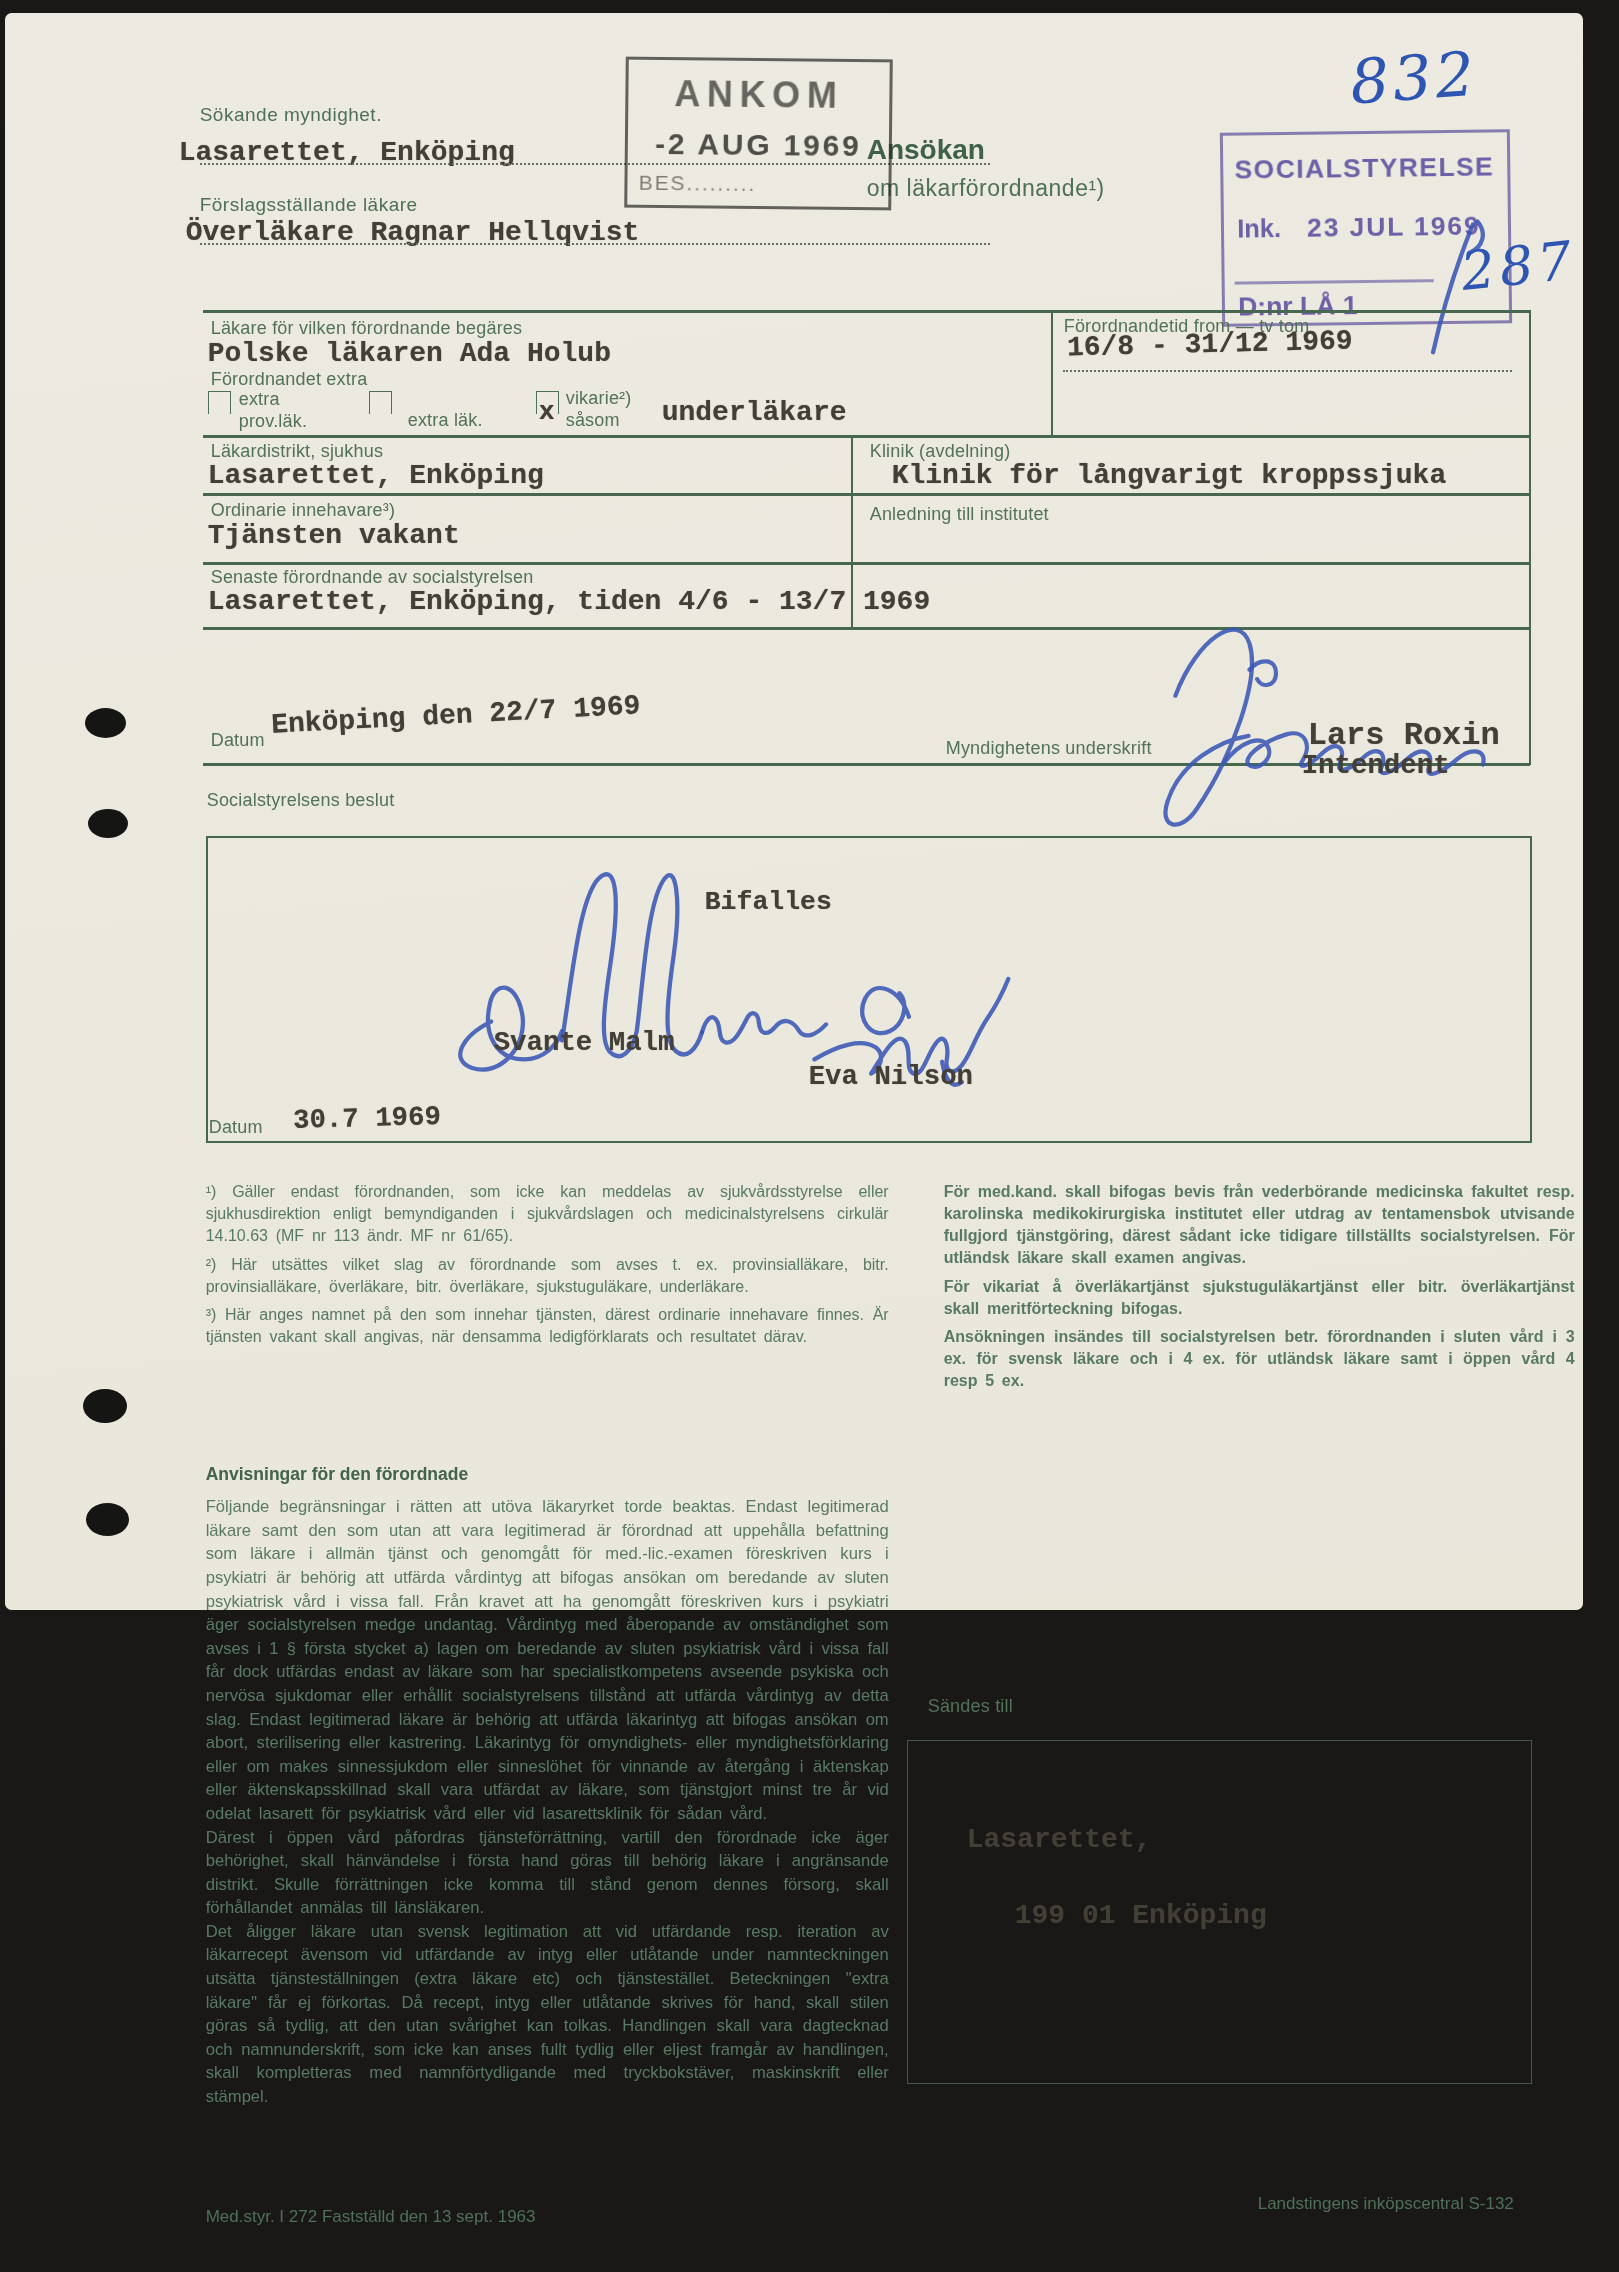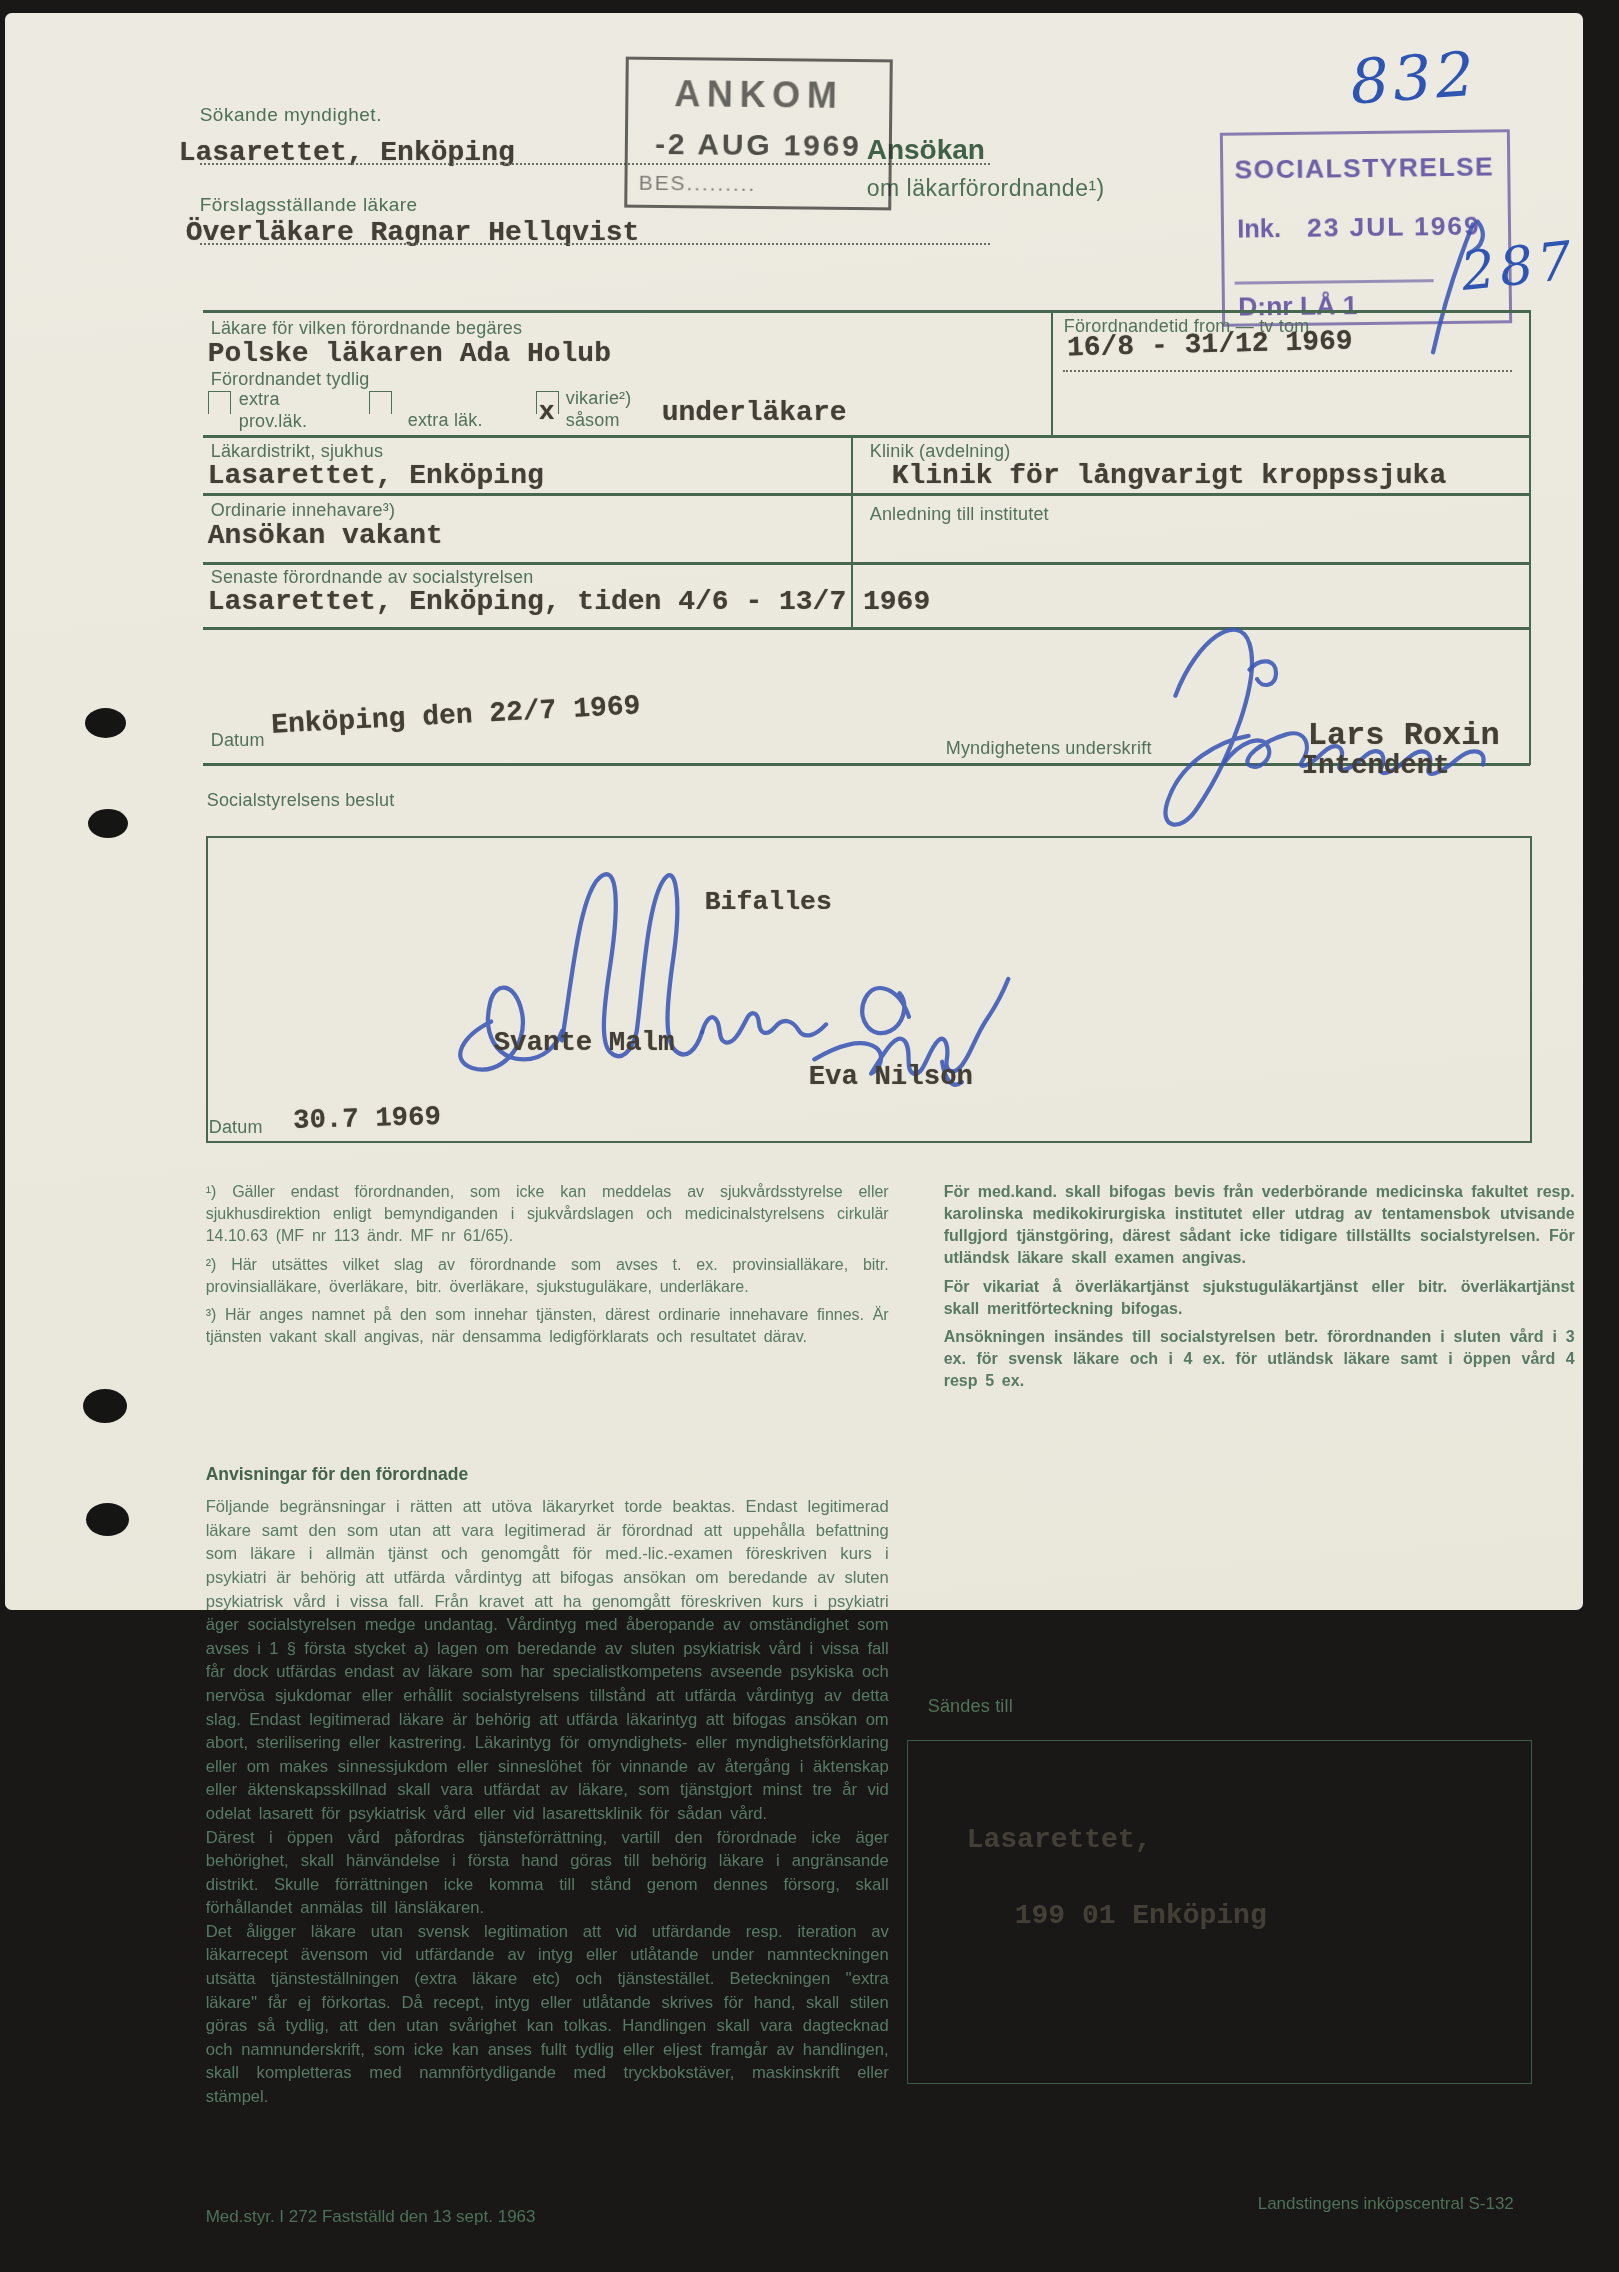--- a/index.html
+++ b/index.html
@@ -104,39 +104,39 @@
   <div class="vline" style="left:1046px;top:297px;height:125px;"></div>
   <div class="vline" style="left:846px;top:422px;height:192px;"></div>
   <div class="vline" style="left:1524px;top:297px;height:455px;"></div>
 
   <div class="gcell" style="left:206px;top:305px;">Läkare för vilken förordnande begäres</div>
   <div class="typed" style="left:203px;top:325px;">Polske läkaren Ada Holub</div>
   <div class="gcell" style="left:1059px;top:303px;">Förordnandetid from — tv tom</div>
   <div class="typed" style="left:1062px;top:316px;transform:rotate(-1.4deg);">16/8 - 31/12 1969</div>
   <div class="dotline" style="left:1058px;top:357px;width:449px;"></div>
 
-  <div class="gcell" style="left:206px;top:356px;">Förordnandet tydlig</div>
+  <div class="gcell" style="left:206px;top:356px;">Förordnandet extra</div>
   <div class="cbox" style="left:203px;top:378px;"></div>
   <div class="gcell" style="left:234px;top:376px;">extra</div>
   <div class="gcell" style="left:234px;top:398px;">prov.läk.</div>
   <div class="cbox" style="left:364px;top:378px;"></div>
   <div class="gcell" style="left:395px;top:397px;margin-left:8px;">extra läk.</div>
   <div class="cbox" style="left:531px;top:378px;"></div>
   <div class="typed" style="left:534px;top:384px;font-size:26.5px;">x</div>
   <div class="gcell" style="left:561px;top:375px;">vikarie²)</div>
   <div class="gcell" style="left:561px;top:397px;">såsom</div>
   <div class="typed" style="left:657px;top:384px;">underläkare</div>
 
   <div class="gcell" style="left:206px;top:428px;">Läkardistrikt, sjukhus</div>
   <div class="typed" style="left:203px;top:447px;">Lasarettet, Enköping</div>
   <div class="gcell" style="left:865px;top:428px;">Klinik (avdelning)</div>
   <div class="typed" style="left:887px;top:447px;">Klinik för långvarigt kroppssjuka</div>
 
   <div class="gcell" style="left:206px;top:487px;">Ordinarie innehavare³)</div>
-  <div class="typed" style="left:203px;top:507px;">Ansökan vakant</div>
+  <div class="typed" style="left:203px;top:507px;">Tjänsten vakant</div>
   <div class="gcell" style="left:865px;top:491px;">Anledning till institutet</div>
 
   <div class="gcell" style="left:206px;top:554px;">Senaste förordnande av socialstyrelsen</div>
   <div class="typed" style="left:203px;top:573px;">Lasarettet, Enköping, tiden 4/6 - 13/7 1969</div>
 
   <div class="gcell" style="left:206px;top:717px;">Datum</div>
   <div class="typed" style="left:266px;top:687px;transform:rotate(-3deg);">Enköping den 22/7 1969</div>
   <div class="gcell" style="left:941px;top:725px;">Myndighetens underskrift</div>
   <svg class="sig" style="left:1078px;top:593px;" width="435" height="236" viewBox="0 0 920 500">
     <path d="M195 190 C240 70 330 10 352 80 C375 155 315 320 240 430 C205 482 160 470 178 415 C205 330 290 285 350 275"></path>

